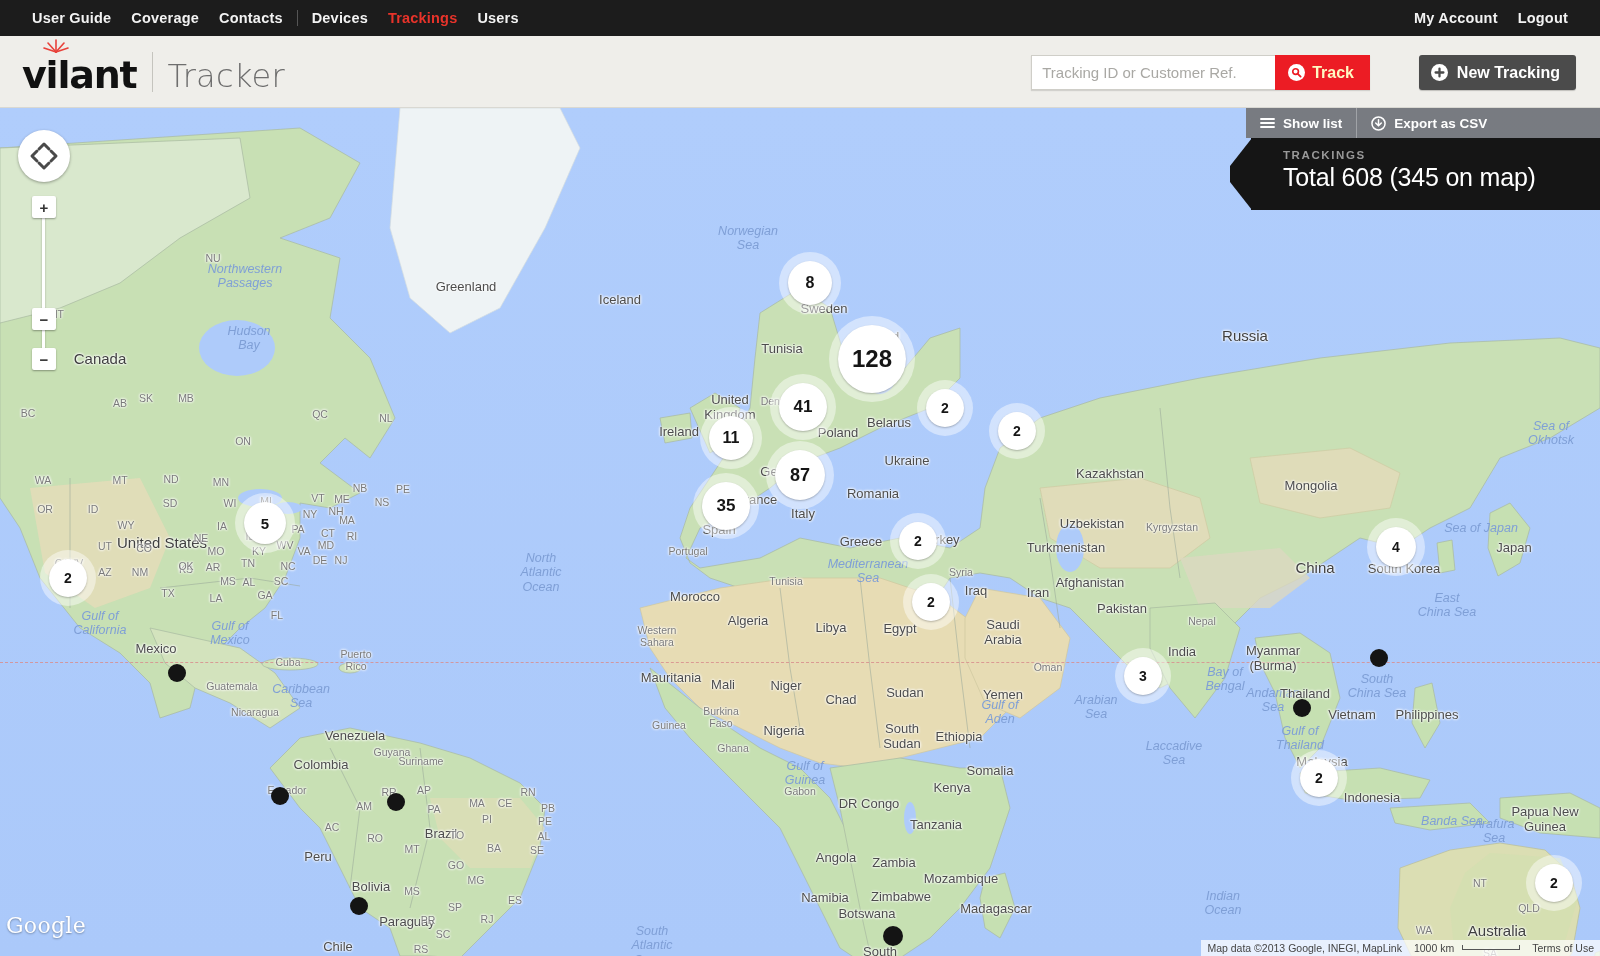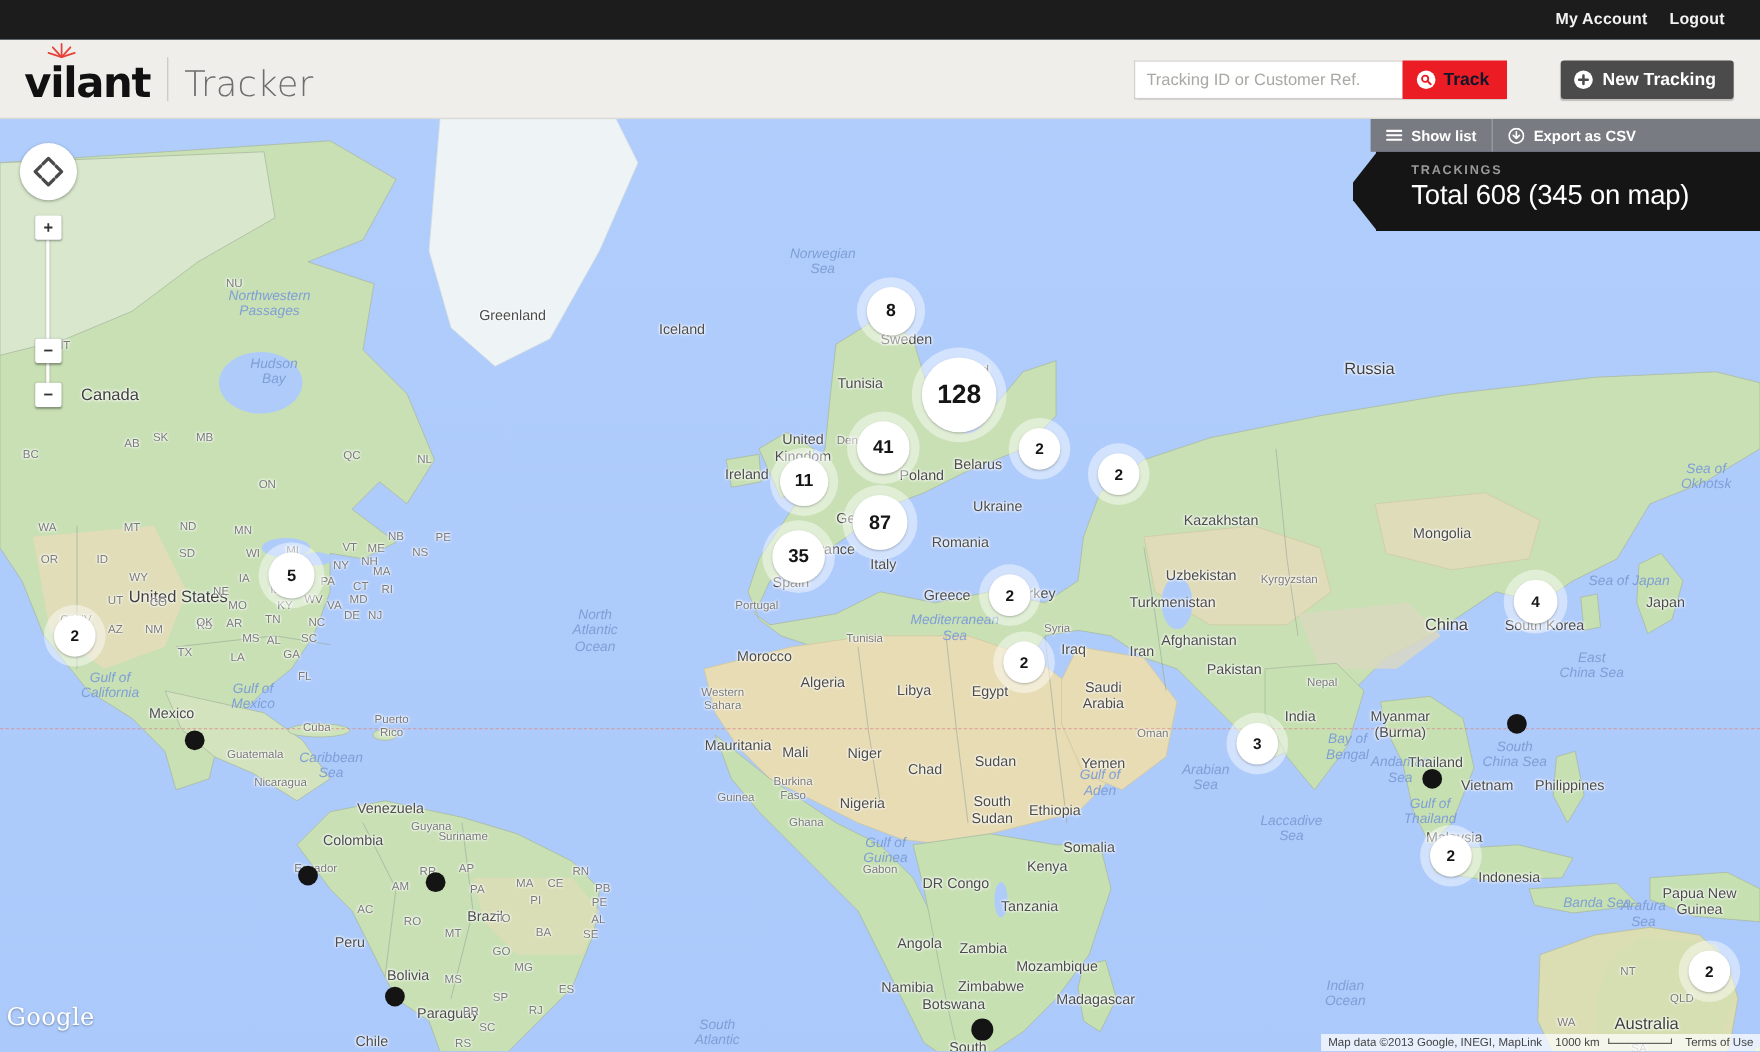--- a/index.html
+++ b/index.html
@@ -58,21 +58,21 @@
     box-shadow: 0 1px 1px rgba(0,0,0,.12);
   }
   .searchbox input {
     width: 244px; height: 35px; border: 1px solid #cfcec8; border-right: none;
     background: #fff; padding: 0 10px; font-size: 15px; color: #444;
     font-family: "Liberation Sans", sans-serif; outline: none;
   }
   .searchbox input::placeholder { color: #a9a8a4; }
   .track-btn {
     display: flex; align-items: center; gap: 7px;
-    background: #ec1c24; color: #0f172a; border: none; cursor: pointer;
+    background: #ec1c24; color: #fef9c3; border: none; cursor: pointer;
     padding: 0 16px 0 13px; font-size: 16px; font-weight: bold;
     font-family: "Liberation Sans", sans-serif;
   }
   .new-btn {
     position: absolute; right: 24px; top: 19px;
     display: flex; align-items: center; gap: 9px;
     background: #4b4b4b; color: #fff; border: none; cursor: pointer;
     height: 35px; padding: 0 16px 0 12px;
     font-size: 16px; font-weight: bold; border-radius: 3px;
     font-family: "Liberation Sans", sans-serif;
@@ -207,20 +207,29 @@
     border: 1px solid #555; border-top: none; margin-left: 5px;
     position: relative; top: -2px;
   }
 </style>
 </head>
 <body>
 
 <div id="app">
 
   <nav class="topnav">
+    <div class="topnav-left">
+      <a class="navlink">User Guide</a>
+      <a class="navlink">Coverage</a>
+      <a class="navlink">Contacts</a>
+      <span class="navdiv"></span>
+      <a class="navlink">Devices</a>
+      <a class="navlink active">Trackings</a>
+      <a class="navlink">Users</a>
+    </div>
     <div class="topnav-right">
       <a class="navlink">My Account</a>
       <a class="navlink">Logout</a>
     </div>
   </nav>
 
   <header class="header">
     <div class="logo">
       <span class="logo-vilant">vilant</span>
       <svg class="logo-rays" viewBox="0 0 26 16">

